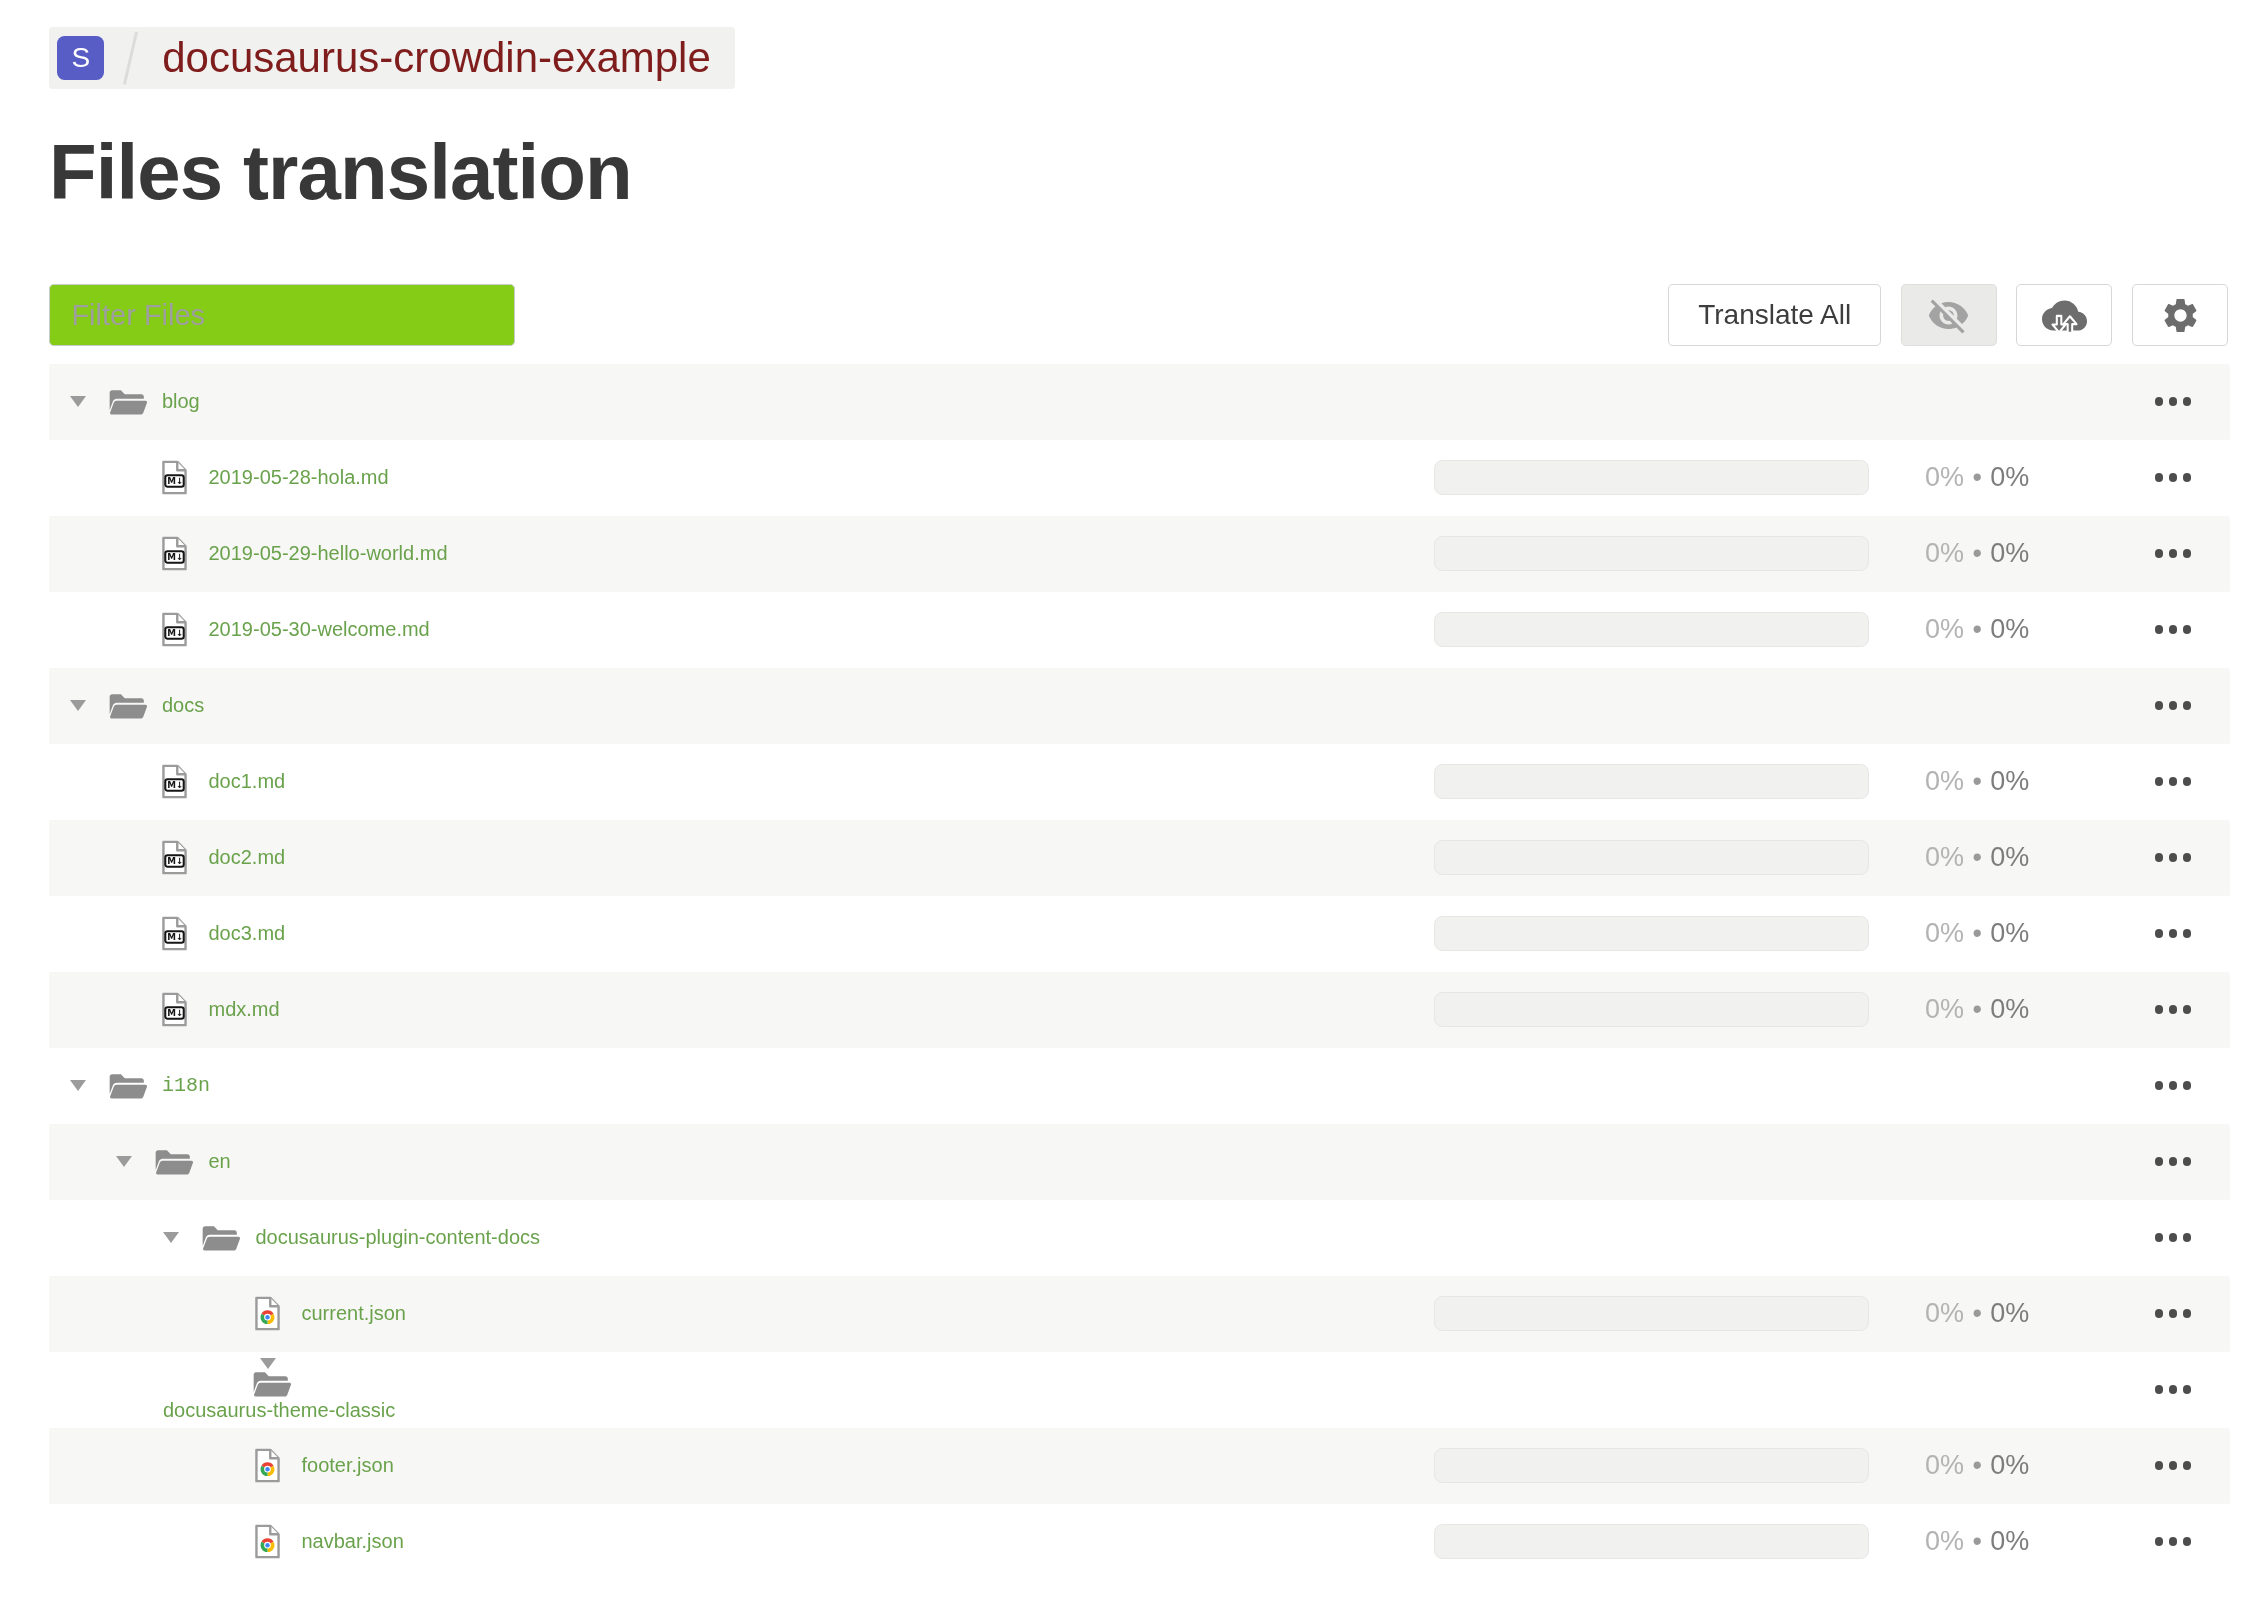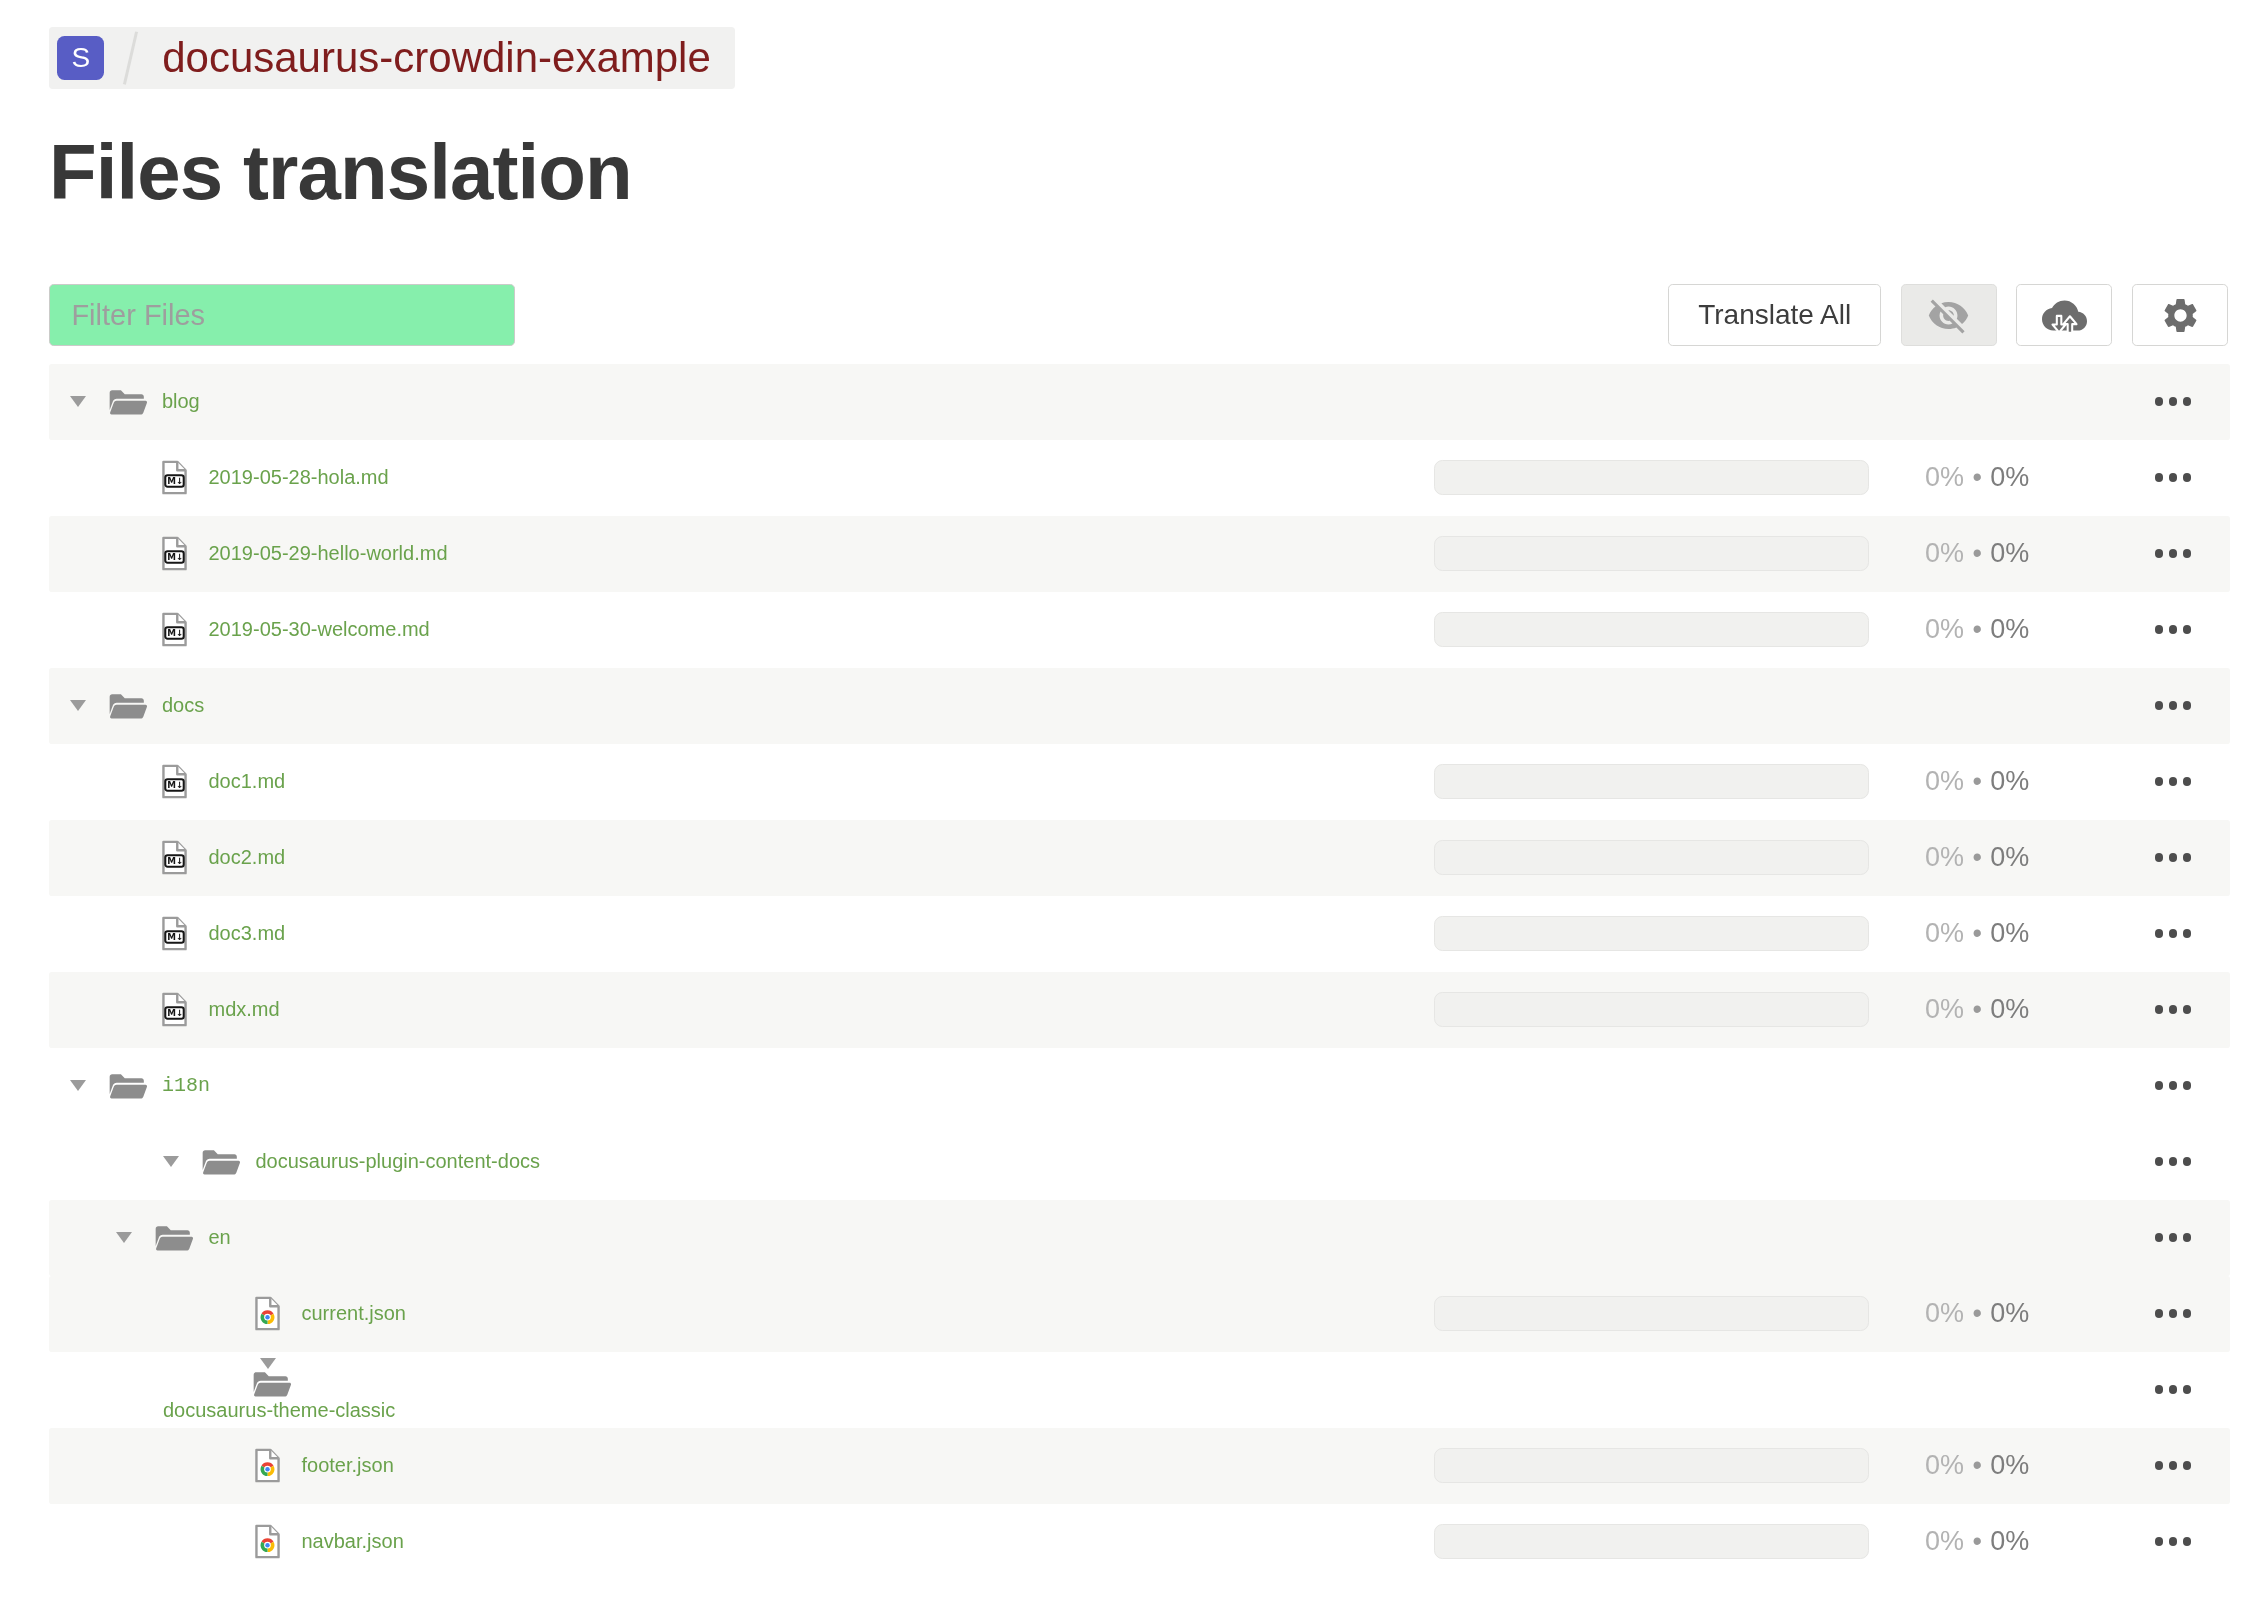--- a/index.html
+++ b/index.html
@@ -15,21 +15,21 @@
   .bc-slash{width:2.8px;height:54px;background:#dcdcda;transform:rotate(13deg);
     margin-left:25px;margin-right:30px;flex:none;}
   .bc-name{font-size:42px;color:#7f1d1d;white-space:nowrap;}
 
   
   h1{margin:44px 0 0 49px;font-size:78px;line-height:1;font-weight:700;color:#383838;letter-spacing:-0.9px;}
 
   
   .toolbar{display:flex;align-items:center;margin:73px 37px 0 49px;}
   .filter{width:466px;height:62px;border:1.9px solid #cbcbc9;border-radius:4.7px;font-size:29px;
-    color:#555;padding:0 21.4px;outline:none;font-family:inherit;background:#86efac;}
+    color:#555;padding:0 21.4px;outline:none;font-family:inherit;background:#84cc16;}
   .filter::placeholder{color:#9e9e9e;}
   .spacer{flex:1;}
   .btn{height:62px;border:1.9px solid #d6d6d4;border-radius:4.7px;background:#fff;display:flex;
     align-items:center;justify-content:center;cursor:pointer;font-family:inherit;}
   .btn-translate{padding:0 29px;font-size:28px;color:#3d3d3d;}
   .btn-icon{width:96px;margin-left:19.6px;}
   .btn-icon.active{background:#eaeae8;border-color:#dededc;}
   .btn-icon svg{display:block;}
 
   
@@ -320,49 +320,49 @@
         <a class="label">i18n</a>
       </div>
       <div class="row-right">
         <button class="dots">
           <span class="dot"></span>
           <span class="dot"></span>
           <span class="dot"></span>
         </button>
       </div>
     </div>
+    <div class="row row-folder stripe">
+      <div class="row-left" style="padding-left: 67px;">
+        <span class="caret"></span>
+        <span class="icon">
+          <svg width="40" height="30" viewBox="0 0 24 18" fill="#8d8d8d">
+            <path d="M1 3.4C1 2.6 1.65 2 2.45 2h5.3l2.3 2.4h10c.8 0 1.45.65 1.45 1.45V7H5.2c-1 0-1.9.62-2.25 1.55L1 13.8z"></path>
+            <path d="M5.15 8.3h17.4c.62 0 1.05.62.83 1.2l-2.2 5.9c-.26.7-.93 1.16-1.68 1.16H2.1c-.62 0-1.05-.62-.83-1.2l2.2-5.9c.26-.7.93-1.16 1.68-1.16z"></path>
+          </svg>
+        </span>
+        <a class="label">en</a>
+      </div>
+      <div class="row-right">
+        <button class="dots">
+          <span class="dot"></span>
+          <span class="dot"></span>
+          <span class="dot"></span>
+        </button>
+      </div>
+    </div>
     <div class="row row-folder">
       <div class="row-left" style="padding-left: 114px;">
         <span class="caret"></span>
         <span class="icon">
           <svg width="40" height="30" viewBox="0 0 24 18" fill="#8d8d8d">
             <path d="M1 3.4C1 2.6 1.65 2 2.45 2h5.3l2.3 2.4h10c.8 0 1.45.65 1.45 1.45V7H5.2c-1 0-1.9.62-2.25 1.55L1 13.8z"></path>
             <path d="M5.15 8.3h17.4c.62 0 1.05.62.83 1.2l-2.2 5.9c-.26.7-.93 1.16-1.68 1.16H2.1c-.62 0-1.05-.62-.83-1.2l2.2-5.9c.26-.7.93-1.16 1.68-1.16z"></path>
           </svg>
         </span>
         <a class="label">docusaurus-plugin-content-docs</a>
-      </div>
-      <div class="row-right">
-        <button class="dots">
-          <span class="dot"></span>
-          <span class="dot"></span>
-          <span class="dot"></span>
-        </button>
-      </div>
-    </div>
-    <div class="row row-folder stripe">
-      <div class="row-left" style="padding-left: 67px;">
-        <span class="caret"></span>
-        <span class="icon">
-          <svg width="40" height="30" viewBox="0 0 24 18" fill="#8d8d8d">
-            <path d="M1 3.4C1 2.6 1.65 2 2.45 2h5.3l2.3 2.4h10c.8 0 1.45.65 1.45 1.45V7H5.2c-1 0-1.9.62-2.25 1.55L1 13.8z"></path>
-            <path d="M5.15 8.3h17.4c.62 0 1.05.62.83 1.2l-2.2 5.9c-.26.7-.93 1.16-1.68 1.16H2.1c-.62 0-1.05-.62-.83-1.2l2.2-5.9c.26-.7.93-1.16 1.68-1.16z"></path>
-          </svg>
-        </span>
-        <a class="label">en</a>
       </div>
       <div class="row-right">
         <button class="dots">
           <span class="dot"></span>
           <span class="dot"></span>
           <span class="dot"></span>
         </button>
       </div>
     </div>
     <div class="row row-file stripe">

